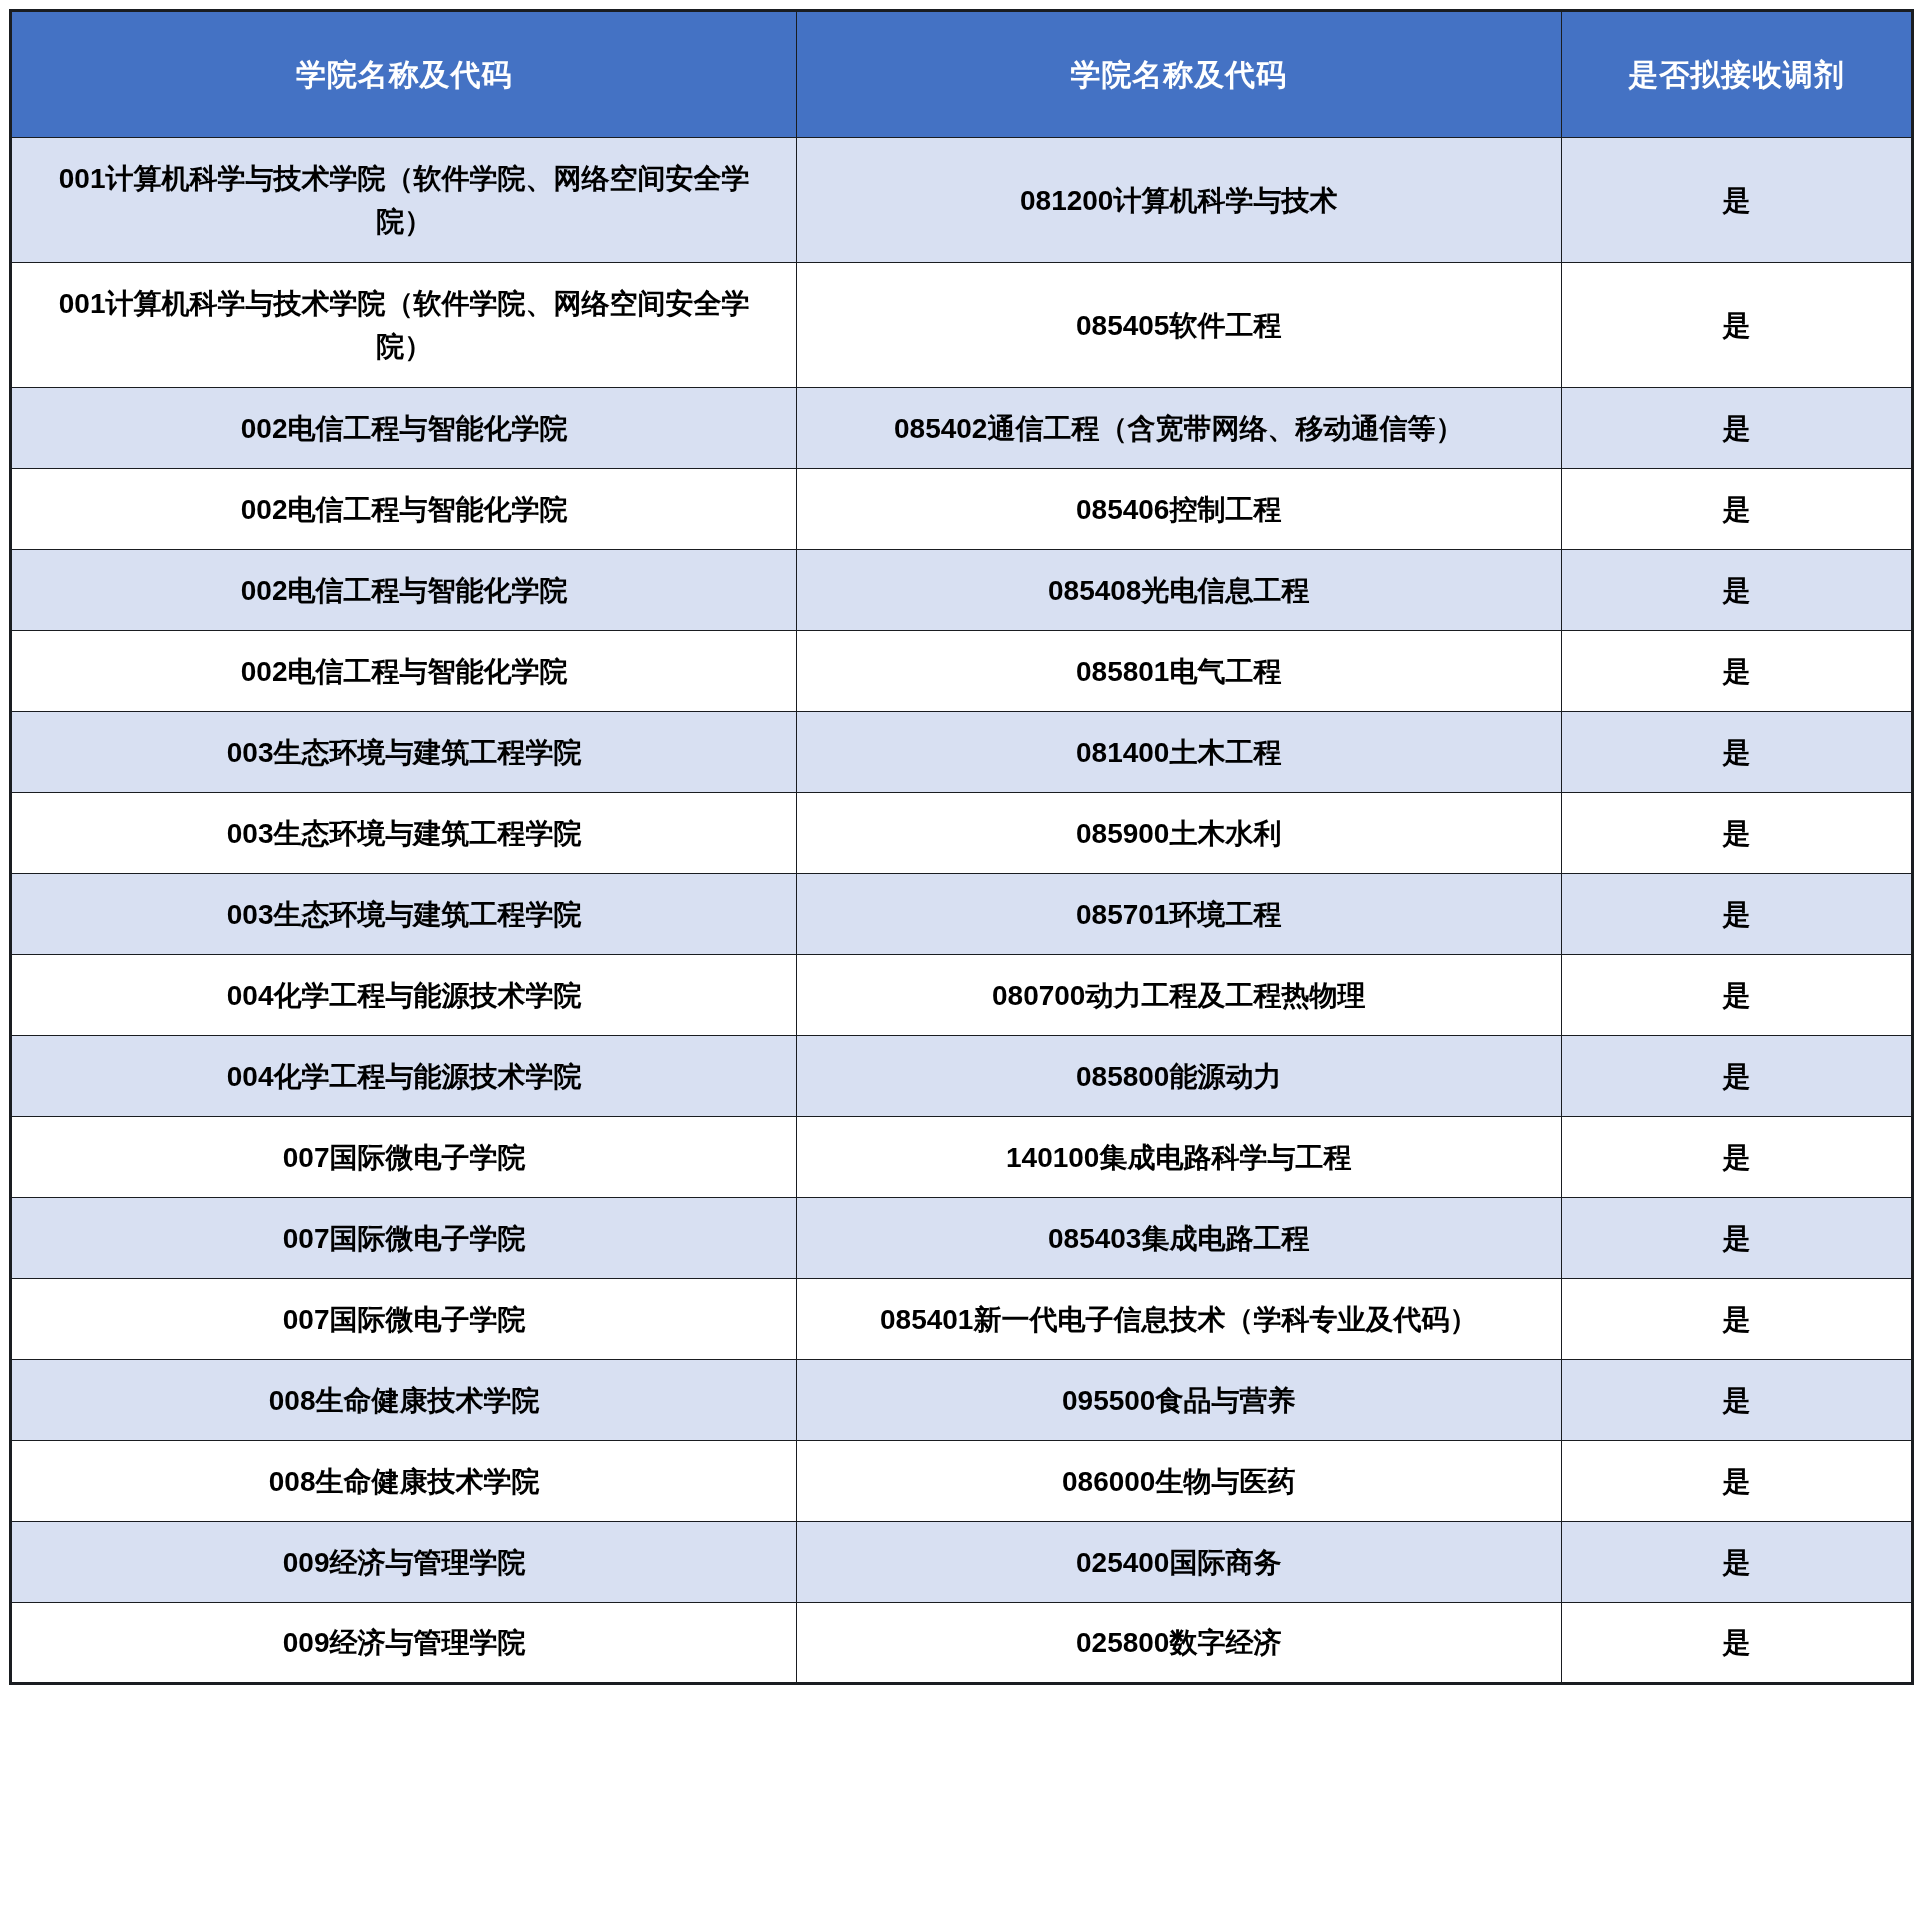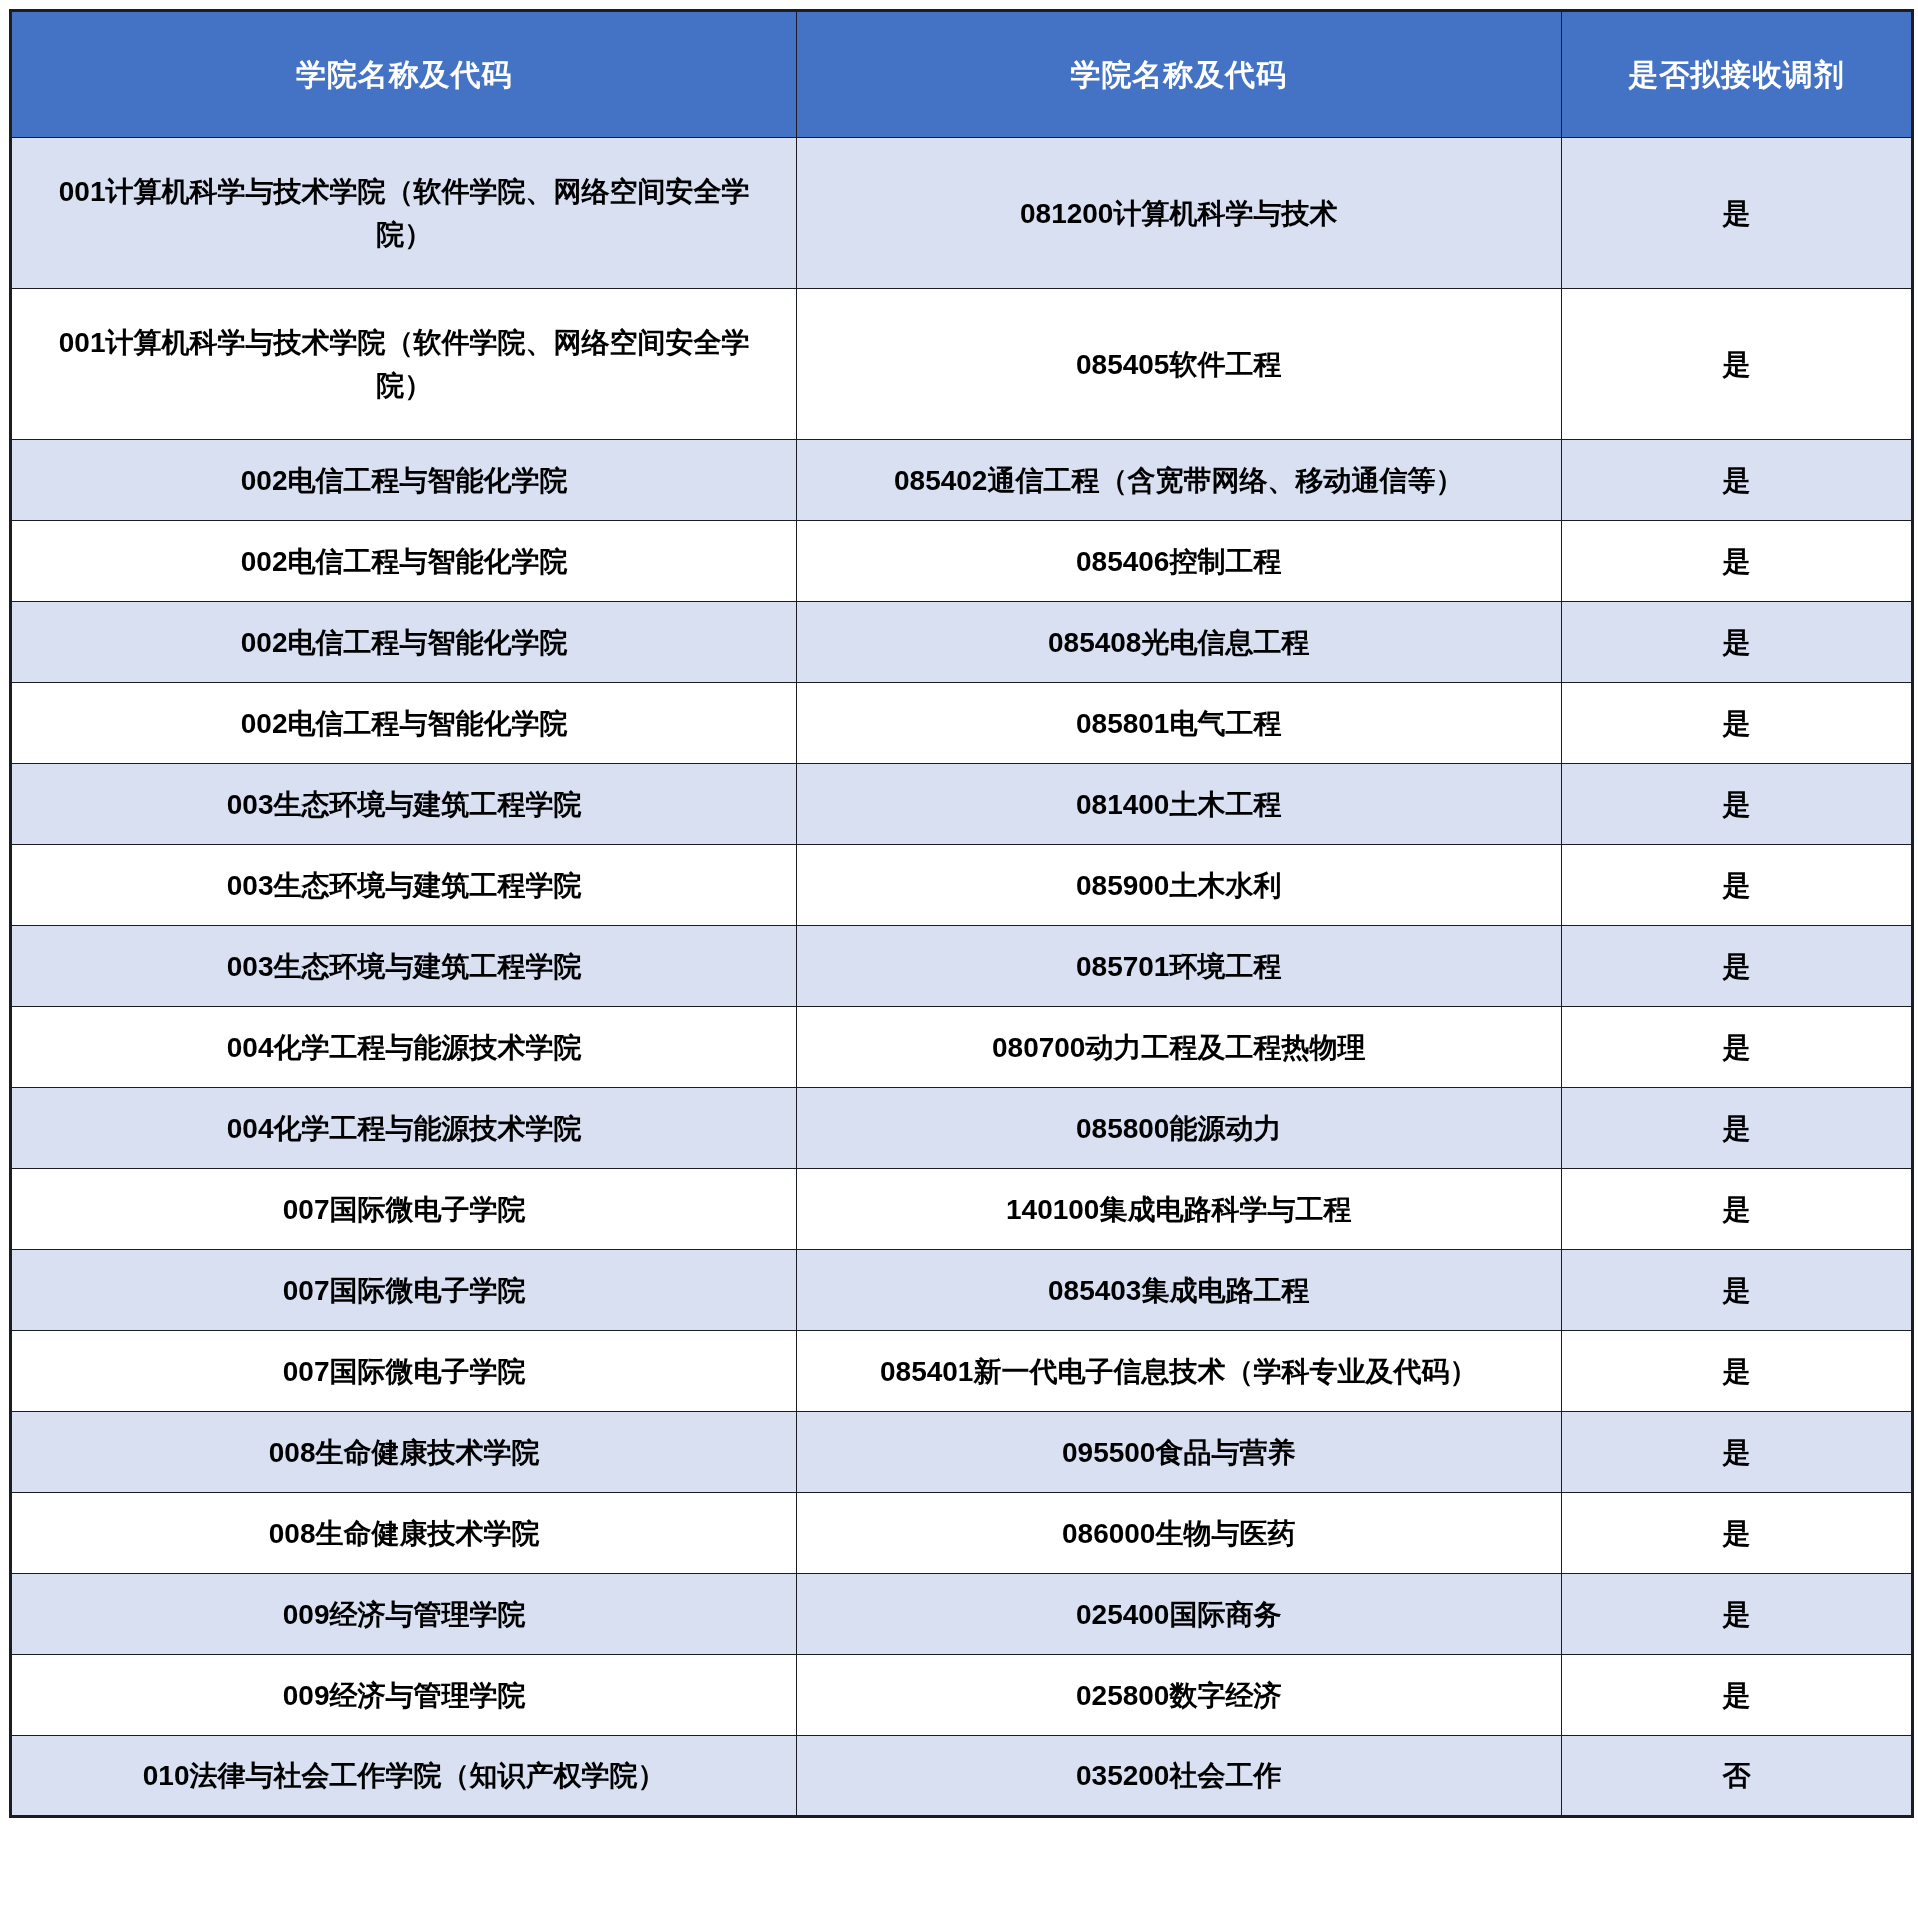--- a/index.html
+++ b/index.html
@@ -52,21 +52,21 @@
   table.admission-table thead th {
     background: var(--header-bg);
     color: var(--header-text);
     font-size: 30px;
     letter-spacing: 0.9px;
   }
   table.admission-table tbody tr {
     height: 81px;
   }
   table.admission-table tbody tr:nth-child(-n+2) {
-    height: 151px;
+    height: 125px;
   }
   table.admission-table tbody tr:nth-child(odd) td {
     background: var(--stripe-bg);
   }
   table.admission-table tbody tr:nth-child(even) td {
     background: var(--row-bg);
   }
   col.c-college { width: 41.3%; }
   col.c-major   { width: 40.2%; }
   col.c-accept  { width: 18.5%; }
@@ -172,21 +172,16 @@
         <tr>
           <td>009经济与管理学院</td>
           <td>025400国际商务</td>
           <td>是</td>
         </tr>
         <tr>
           <td>009经济与管理学院</td>
           <td>025800数字经济</td>
           <td>是</td>
         </tr>
-        <tr>
-          <td>010法律与社会工作学院（知识产权学院）</td>
-          <td>035200社会工作</td>
-          <td>否</td>
-        </tr>
       </tbody>
   </table>
 </div>
 
 
 </body></html>

